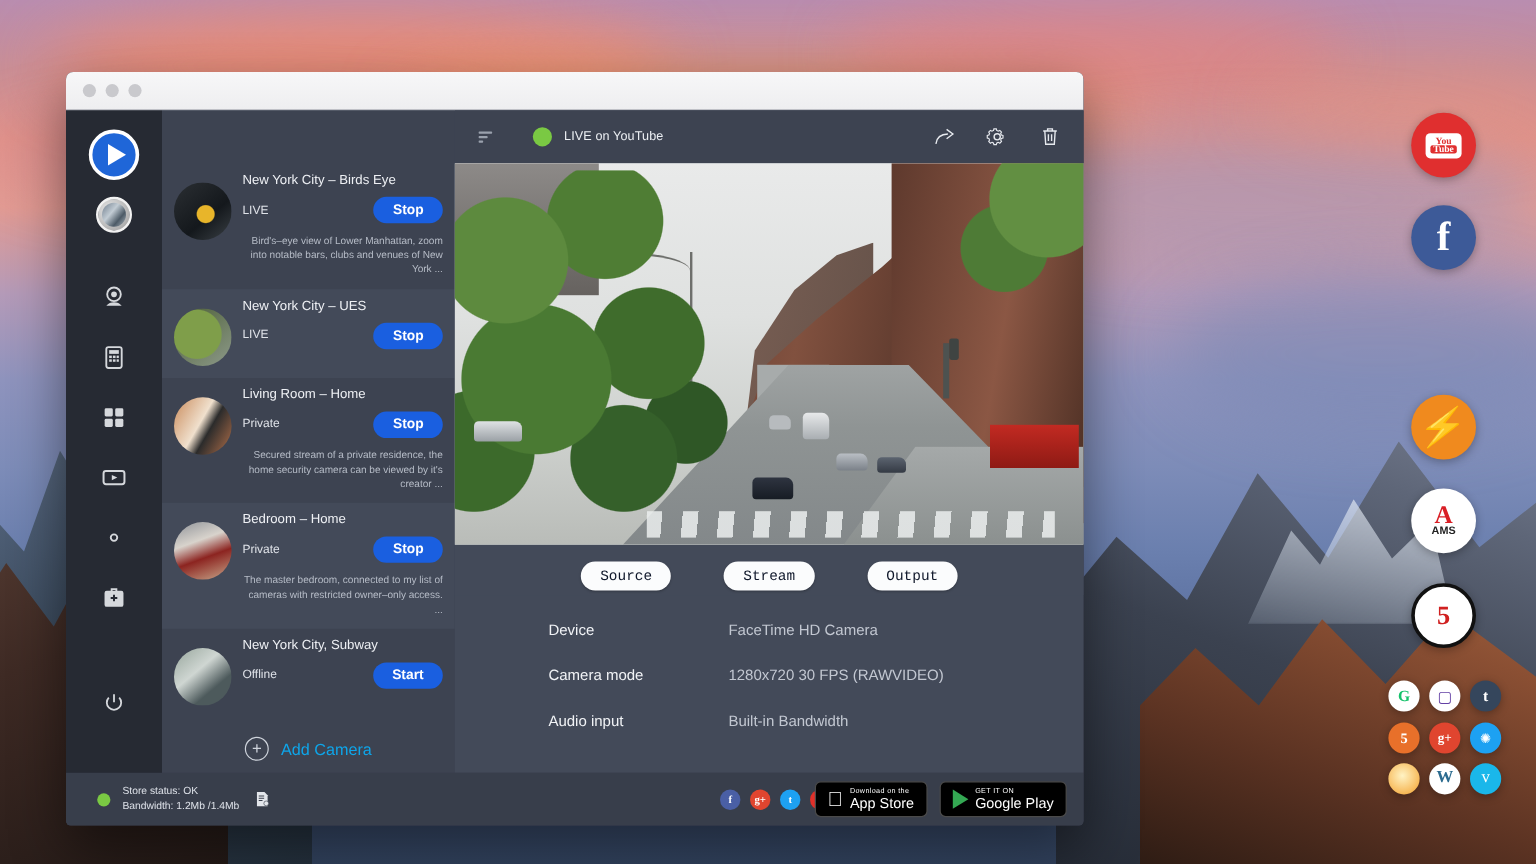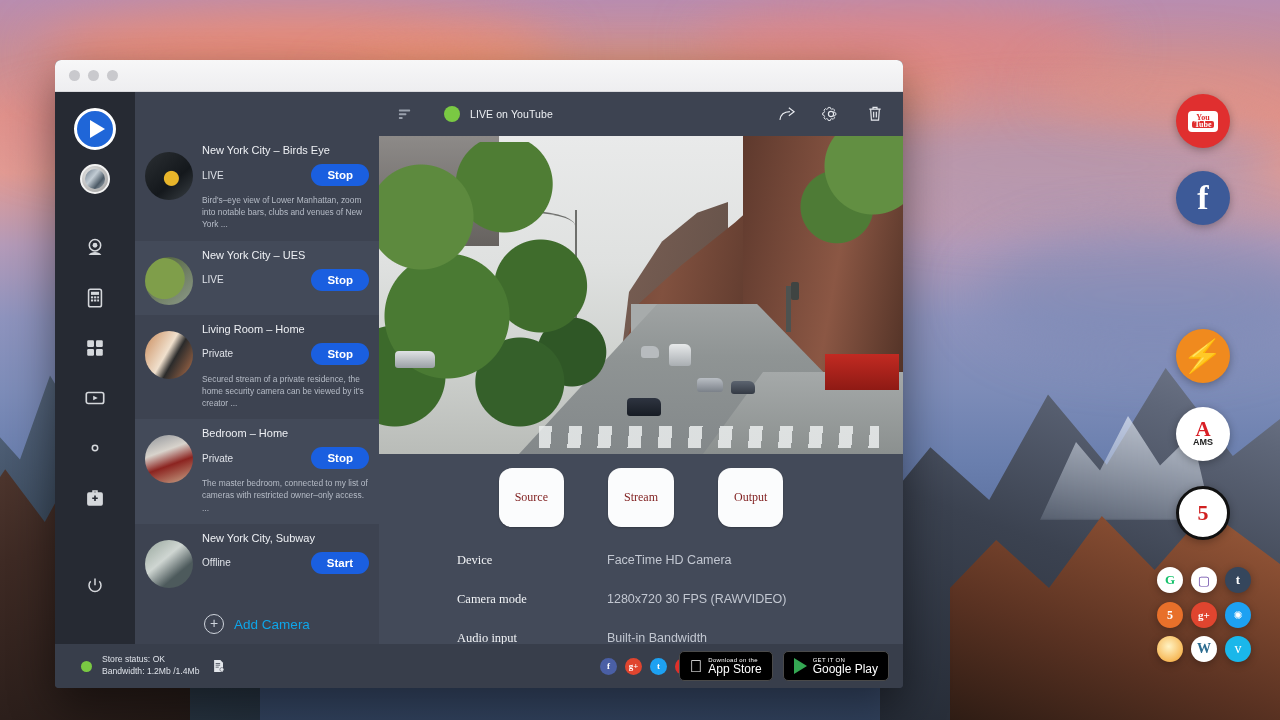--- a/index.html
+++ b/index.html
@@ -142,21 +142,21 @@
     white-space: nowrap; overflow: hidden; text-overflow: ellipsis;
   }
   .cam-row2 { display: flex; align-items: center; justify-content: space-between; }
   .cam-state { font-size: 10px; color: #dfe2e8; }
   .cam-btn {
     background: #1a5fe0; color: #fff; border: none; border-radius: 13px;
     font-size: 11.5px; font-weight: bold; padding: 5px 16px; cursor: pointer;
     font-family: "Liberation Sans", sans-serif;
   }
   .cam-desc {
-    margin-top: 8px; font-size: 8.4px; line-height: 1.45; color: #b6bcc7;
+    margin-top: 8px; font-size: 8.4px; line-height: 1.45; color: #b6bcc7; text-align: right;
   }
   #add-camera {
     display: flex; align-items: center; justify-content: center; gap: 10px;
     padding: 22px 0 10px 0; cursor: pointer;
   }
   .plus-circle {
     width: 20px; height: 20px; border-radius: 50%; border: 1.4px solid #cfd4dc;
     color: #cfd4dc; font-size: 14px; line-height: 17px; text-align: center;
   }
   #add-camera-label { font-size: 13.5px; color: #0ea5e9; }
@@ -257,29 +257,29 @@
     background: #3f4442; border-radius: 2px;
   }
 
   
   #mode-tabs {
     display: flex; justify-content: center; gap: 44px; padding: 14px 0 4px 0;
     background: #434a59;
   }
   .mode-tab {
     background: #fbfcfd; border: none; border-radius: 13px;
-    padding: 22px 16px; font-size: 12px; color: #7f1d1d; cursor: pointer;
-    font-family: Liberation Serif, serif;
+    padding: 5px 16px; font-size: 12px; color: #0f172a; cursor: pointer;
+    font-family: Liberation Mono, monospace;
     box-shadow: 0 1px 2px rgba(0,0,0,.25);
   }
 
   
   #info-table { padding: 22px 0 0 78px; }
   .info-row { display: flex; margin-bottom: 24px; }
-  .info-label { width: 150px; font-size: 12.5px; color: #f1f3f6; font-family: Liberation Serif, serif; }
+  .info-label { width: 150px; font-size: 12.5px; color: #f1f3f6; }
   .info-value { font-size: 12.5px; color: #c2c7d1; }
 
   
   #statusbar {
     height: 44px; flex: 0 0 44px; background: #383e4b;
     display: flex; align-items: center; padding: 0 16px; gap: 10px;
   }
   #status-dot { width: 11px; height: 11px; border-radius: 50%; background: #7ac943; margin-left: 10px; }
   #status-text { font-size: 8.6px; line-height: 1.35; color: #dde1e8; }
   #status-doc-icon { margin-left: 2px; display: flex; }

